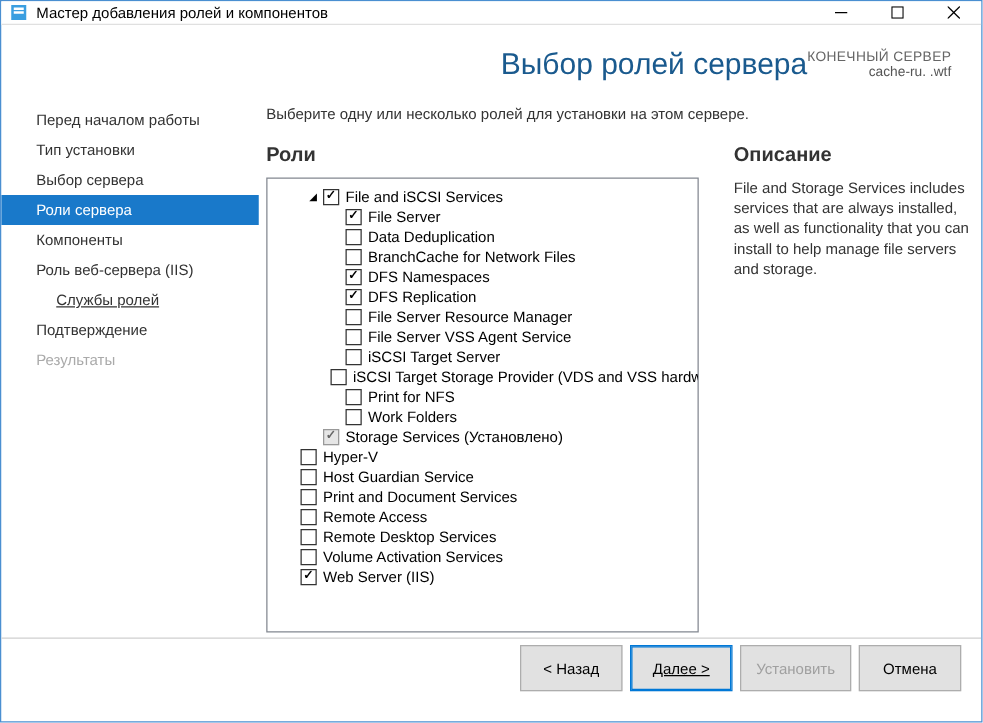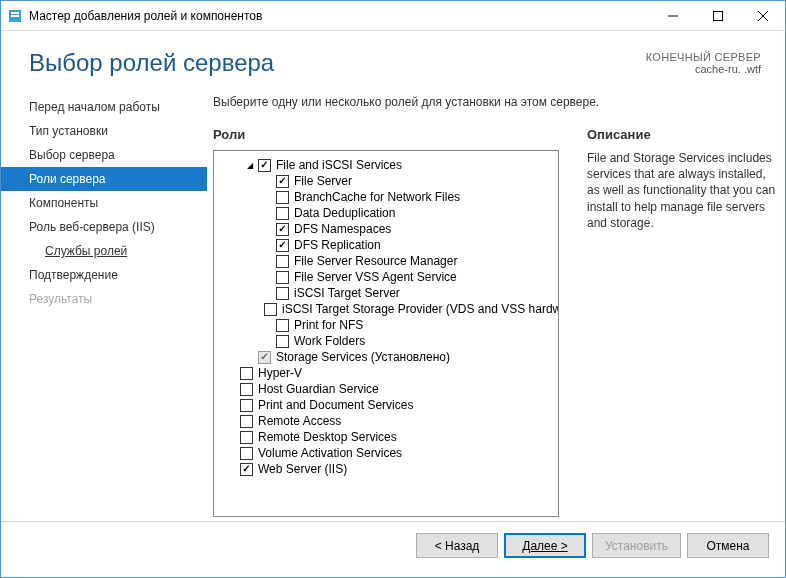--- a/index.html
+++ b/index.html
@@ -7,41 +7,41 @@
     font-family: "Segoe UI", Tahoma, sans-serif;
     font-size: 12px;
     background: #fff;
     width: 786px;
     height: 578px;
     overflow: hidden;
     border: 1px solid #4a8fd1;
   }
   
   .titlebar {
-    height: 30px;
+    height: 19px;
     display: flex;
     align-items: center;
     padding: 0 0 0 6px;
     background: #fff;
     border-bottom: 1px solid #e0e0e0;
   }
   .titlebar-icon { width: 16px; height: 16px; margin-right: 6px; display:flex; align-items:center; justify-content:center; }
   .titlebar-title { flex: 1; font-size: 12px; color: #000; }
   .winbtns { display: flex; }
   .winbtn {
     width: 45px; height: 29px;
     display: flex; align-items: center; justify-content: center;
     font-size: 12px; color: #000;
   }
   
   .header {
     padding: 18px 24px 14px 28px;
     display: flex;
     align-items: flex-start;
-    justify-content: space-between;
+    justify-content: flex-end;
   }
   .page-title {
     font-size: 24px;
     font-weight: 300;
     color: #1a5a8e;
   }
   .server-info { text-align: right; font-size: 11px; color: #666; margin-top:2px;}
   .server-info .line1 { letter-spacing: 0.3px; }
   .server-info .line2 { color: #555; }
   
@@ -62,21 +62,21 @@
   .main {
     flex: 1;
     padding: 4px 6px 0 6px;
     display: flex;
     flex-direction: column;
   }
   .instruction { font-size: 12px; color: #333; margin-bottom: 18px; }
   .columns { display: flex; gap: 28px; flex: 1; min-height: 0; }
   .col-roles { flex: 1; display: flex; flex-direction: column; min-width: 0; }
   .col-desc { width: 192px; }
-  .col-header { font-weight: 600; font-size: 13px; color: #333; margin-bottom: 8px; }
+  .col-header { font-weight: 600; font-size: 16px; color: #333; margin-bottom: 8px; }
   .tree-wrapper {
     flex: 1;
     border: 1px solid #828790;
     overflow: hidden;
     position: relative;
   }
   .tree {
     position:absolute; inset:0;
     overflow: auto;
     padding: 6px 4px 6px 4px;
@@ -119,21 +119,21 @@
     border-top: 1px solid #d0d0d0;
     display: flex;
     align-items: center;
     justify-content: flex-end;
     padding: 0 16px;
     gap: 6px;
     margin-top: 4px;
   }
   .btn {
     min-width: 82px;
-    height: 25px;
+    height: 37px;
     padding: 0 12px;
     border: 1px solid #adadad;
     background: #e1e1e1;
     font-size: 12px;
     color: #000;
     cursor: pointer;
   }
   .btn.default { border: 1px solid #0078d7; box-shadow: inset 0 0 0 1px #0078d7; text-decoration: underline; }
   .btn.disabled { color: #a0a0a0; cursor: default; }
   .tree::-webkit-scrollbar { width: 17px; height:17px;}
@@ -206,26 +206,26 @@
                 <span class="node-label">File and iSCSI Services</span>
               </div>
               <div class="node ind2">
                 <span class="twisty empty"></span>
                 <span class="cb checked"></span>
                 <span class="node-label">File Server</span>
               </div>
               <div class="node ind2">
                 <span class="twisty empty"></span>
                 <span class="cb"></span>
+                <span class="node-label">Data Deduplication</span>
+              </div>
+              <div class="node ind2">
+                <span class="twisty empty"></span>
+                <span class="cb"></span>
                 <span class="node-label">BranchCache for Network Files</span>
-              </div>
-              <div class="node ind2">
-                <span class="twisty empty"></span>
-                <span class="cb"></span>
-                <span class="node-label">Data Deduplication</span>
               </div>
               <div class="node ind2">
                 <span class="twisty empty"></span>
                 <span class="cb checked"></span>
                 <span class="node-label">DFS Namespaces</span>
               </div>
               <div class="node ind2">
                 <span class="twisty empty"></span>
                 <span class="cb checked"></span>
                 <span class="node-label">DFS Replication</span>

